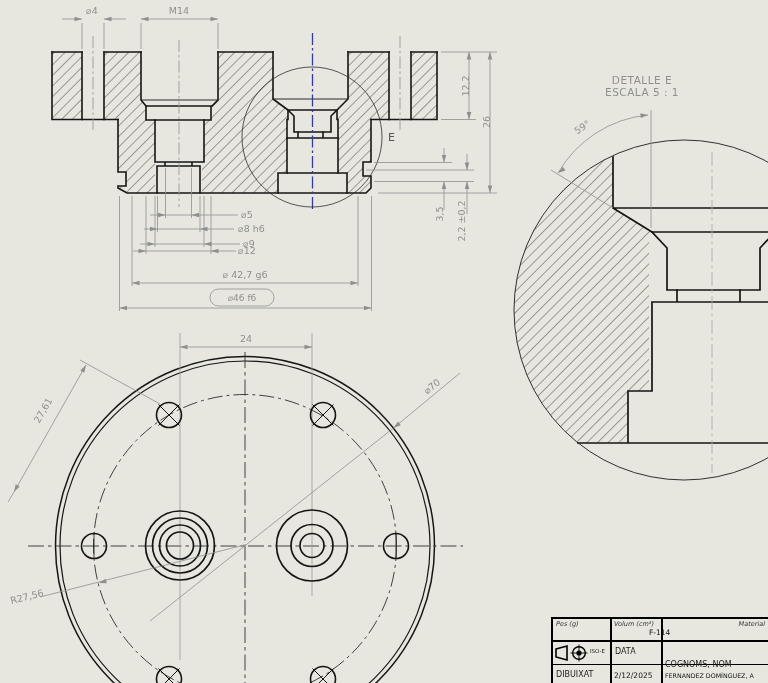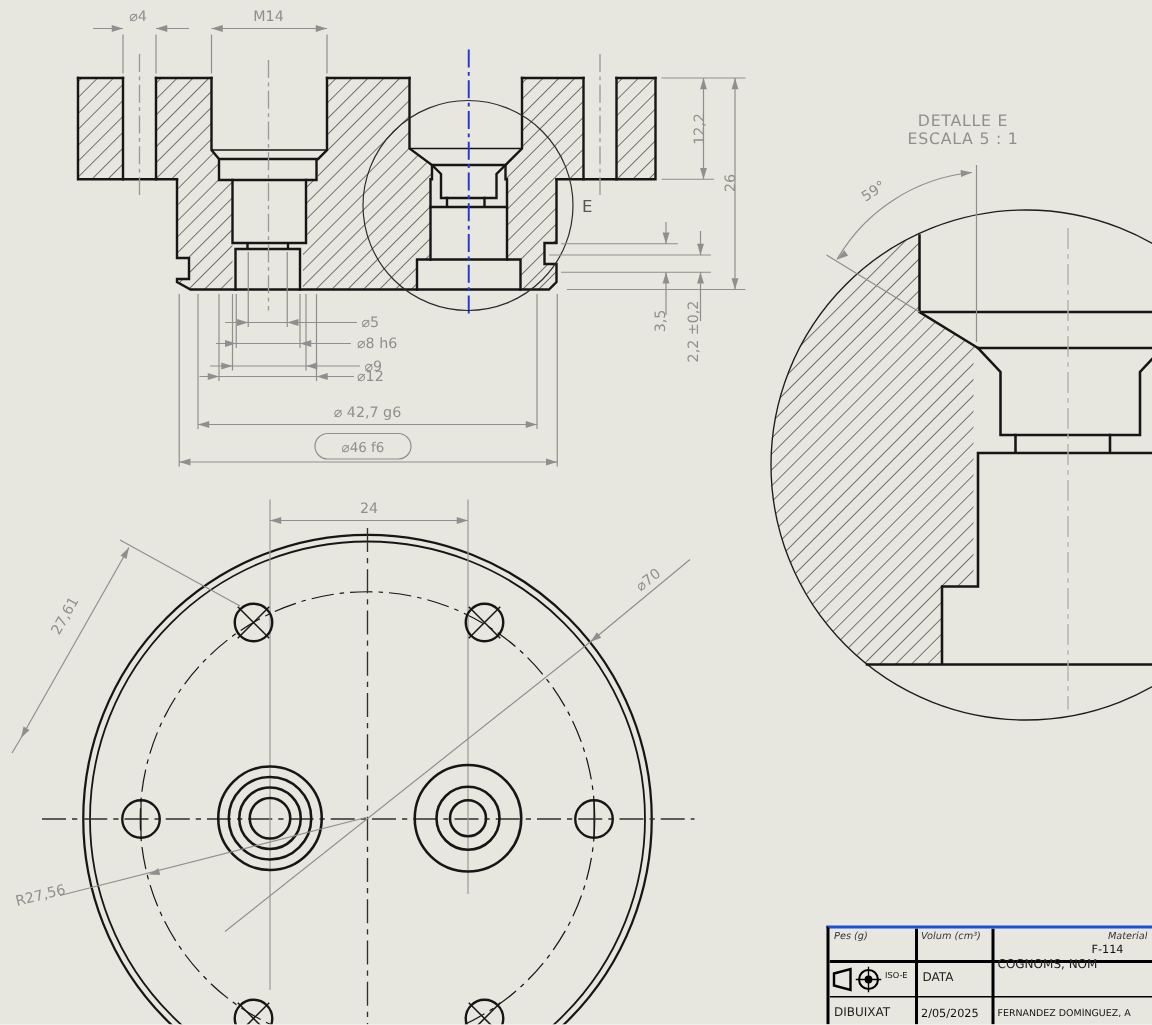--- a/index.html
+++ b/index.html
@@ -15,21 +15,21 @@
     font-family:"DejaVu Sans","Liberation Sans",sans-serif;
     fill:#8f8f8f;
     font-size:9.5px;
   }
   svg text.title{font-size:10.5px;letter-spacing:.5px;}
   svg text.mark{fill:#555;font-size:11px;}
   svg text.small{font-size:9px;}
   
   .tblock{
     position:absolute;left:551px;top:617px;width:217px;height:66px;
-    border-left:2px solid #000;border-top:2px solid #1d4ed8;
+    border-left:2px solid #000;border-top:2px solid #000000;
     box-sizing:border-box;background:#e7e7df;color:#1b1b1b;overflow:hidden;
   }
   .tb-line{position:absolute;background:#000;}
   .tb-cell{position:absolute;overflow:hidden;white-space:nowrap;}
   .lbl{font-style:italic;font-size:6.5px;color:#333;}
   .lbl-md{font-size:8px;color:#222;}
   .val{font-size:7.5px;color:#111;}
   .val-sm{font-size:6.3px;color:#111;}
   .iso{font-size:5.5px;color:#111;}
 </style>
@@ -225,29 +225,29 @@
 <div class="tblock">
 
   <div class="tb-line" style="left:0;top:21px;width:217px;height:2px;"></div>
   <div class="tb-line" style="left:0;top:45px;width:217px;height:1px;"></div>
   <div class="tb-line" style="left:57px;top:0;width:1.5px;height:66px;"></div>
   <div class="tb-line" style="left:108px;top:0;width:1.5px;height:66px;"></div>
 
   <div class="tb-cell lbl" style="left:3px;top:1px;width:52px;">Pes (g)</div>
   <div class="tb-cell lbl" style="left:61px;top:1px;width:45px;font-style:italic;">Volum (cm³)</div>
   <div class="tb-cell lbl" style="left:112px;top:1px;width:100px;text-align:right;">Material</div>
-  <div class="tb-cell val" style="left:96px;top:9px;width:100px;text-align:right;">F-114</div>
+  <div class="tb-cell val" style="left:96px;top:9px;width:100px;">F-114</div>
 
   <svg width="36" height="18" style="position:absolute;left:1px;top:25px;">
     <path d="M2,5 L13,2 L13,16 L2,13 Z" fill="none" stroke="#000" stroke-width="1.6"></path>
     <circle cx="25" cy="9" r="6.3" fill="none" stroke="#000" stroke-width="1.4"></circle>
     <circle cx="25" cy="9" r="2.6" fill="#000"></circle>
     <path d="M16.5,9 H33.5 M25,0.5 V17.5" stroke="#000" stroke-width="0.9"></path>
   </svg>
   <div class="tb-cell iso" style="left:37px;top:29px;width:20px;">ISO-E</div>
   <div class="tb-cell lbl-md" style="left:62px;top:28px;width:44px;">DATA</div>
-  <div class="tb-cell lbl-md" style="left:112px;top:19px;width:84px;">COGNOMS, NOM</div>
+  <div class="tb-cell lbl-md" style="left:112px;top:41px;width:84px;">COGNOMS, NOM</div>
 
   <div class="tb-cell lbl-md" style="left:3px;top:51px;width:53px;">DIBUIXAT</div>
-  <div class="tb-cell val" style="left:61px;top:52px;width:46px;">2/05/2025</div>
+  <div class="tb-cell val" style="left:61px;top:52px;width:46px;">2/12/2025</div>
   <div class="tb-cell val-sm" style="left:112px;top:53px;width:110px;">FERNANDEZ DOMÍNGUEZ, A</div>
 </div>
 </div>
 
 </body></html>

